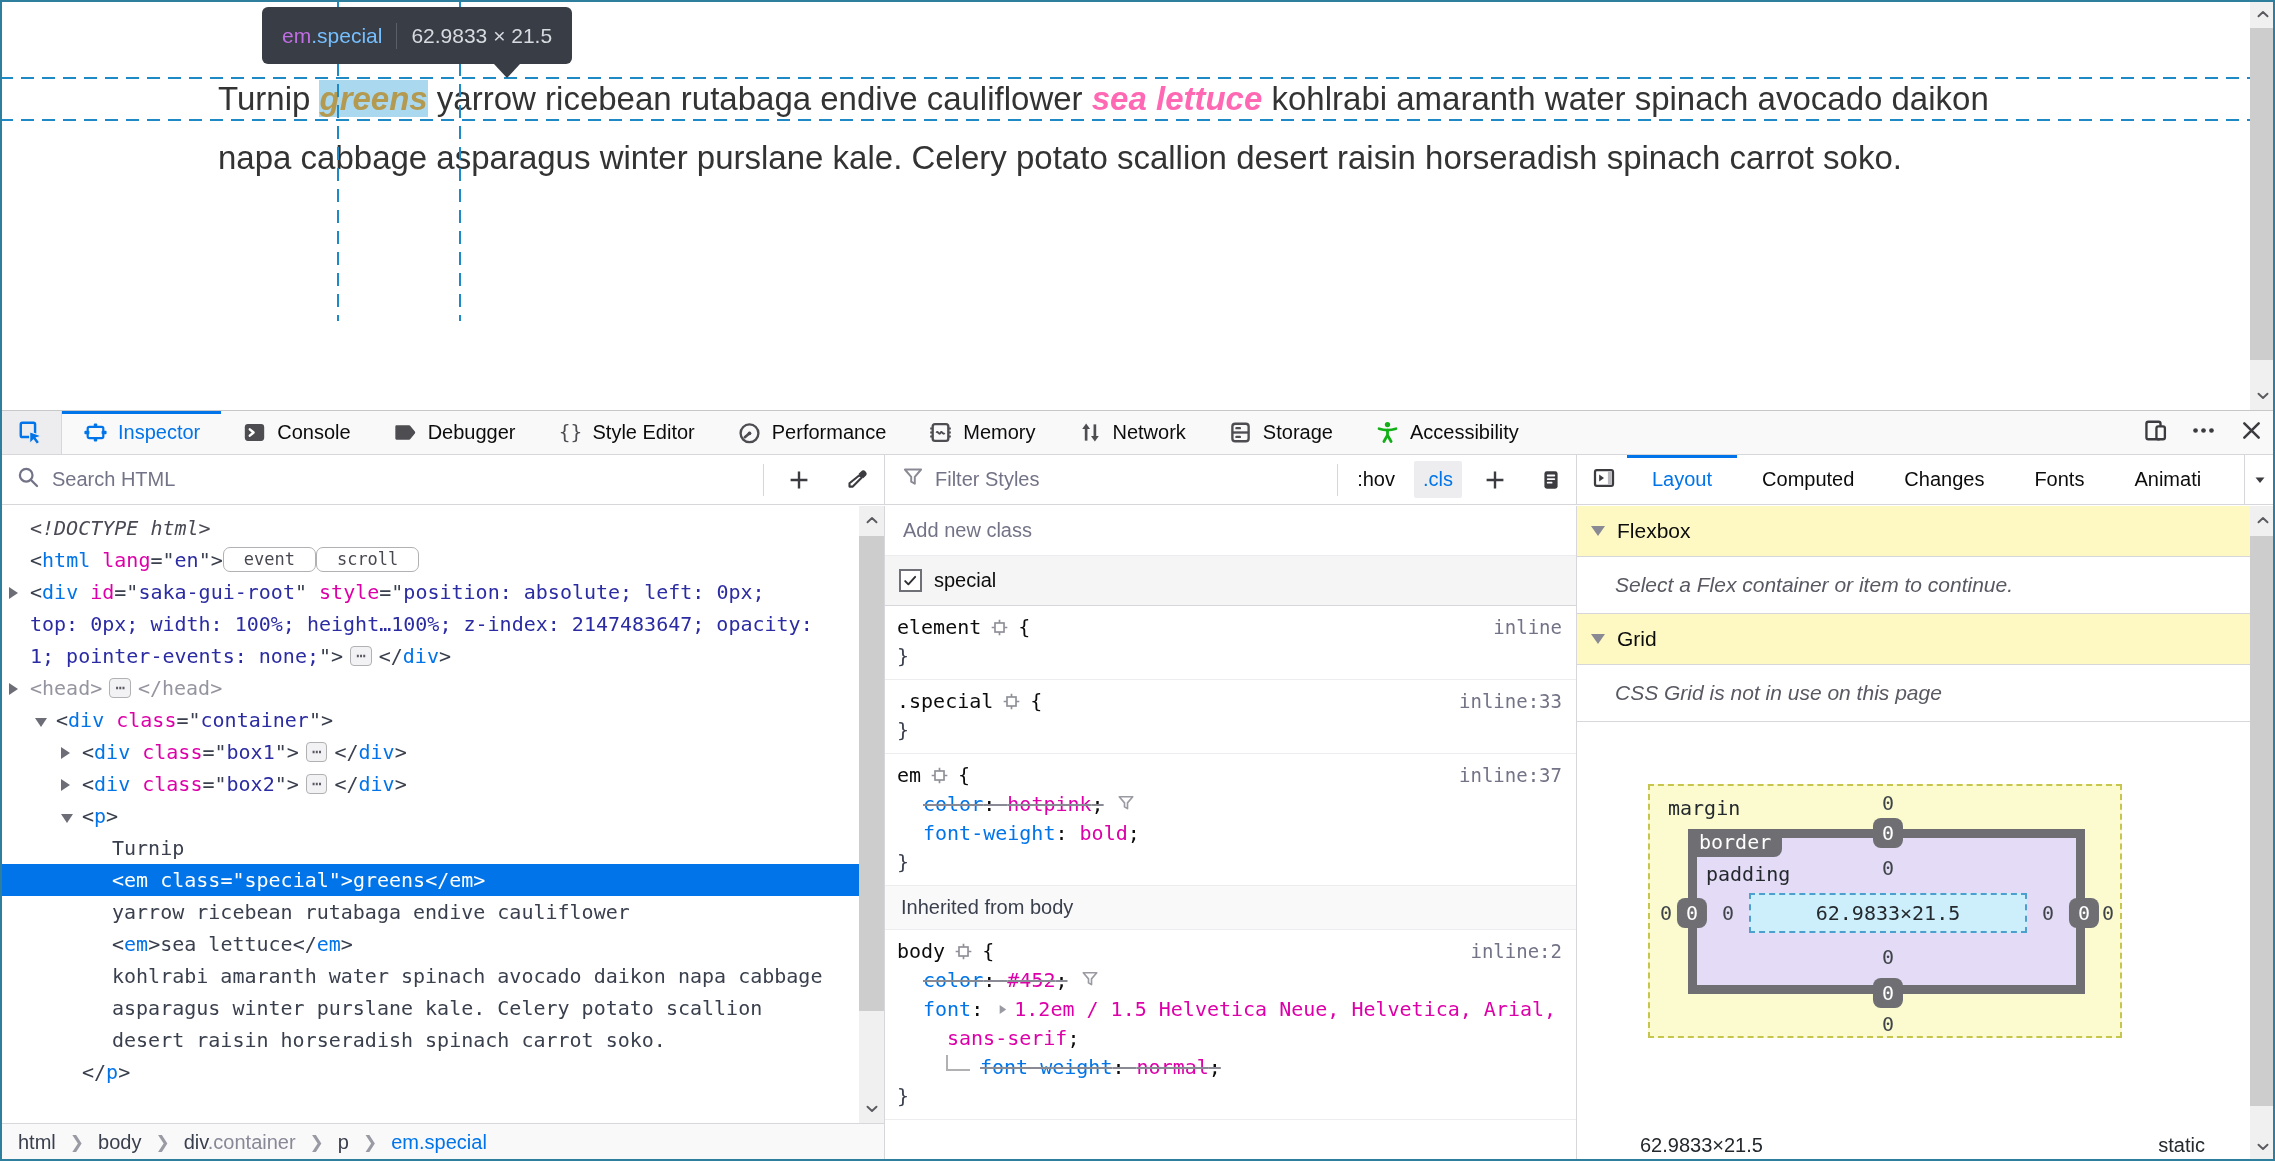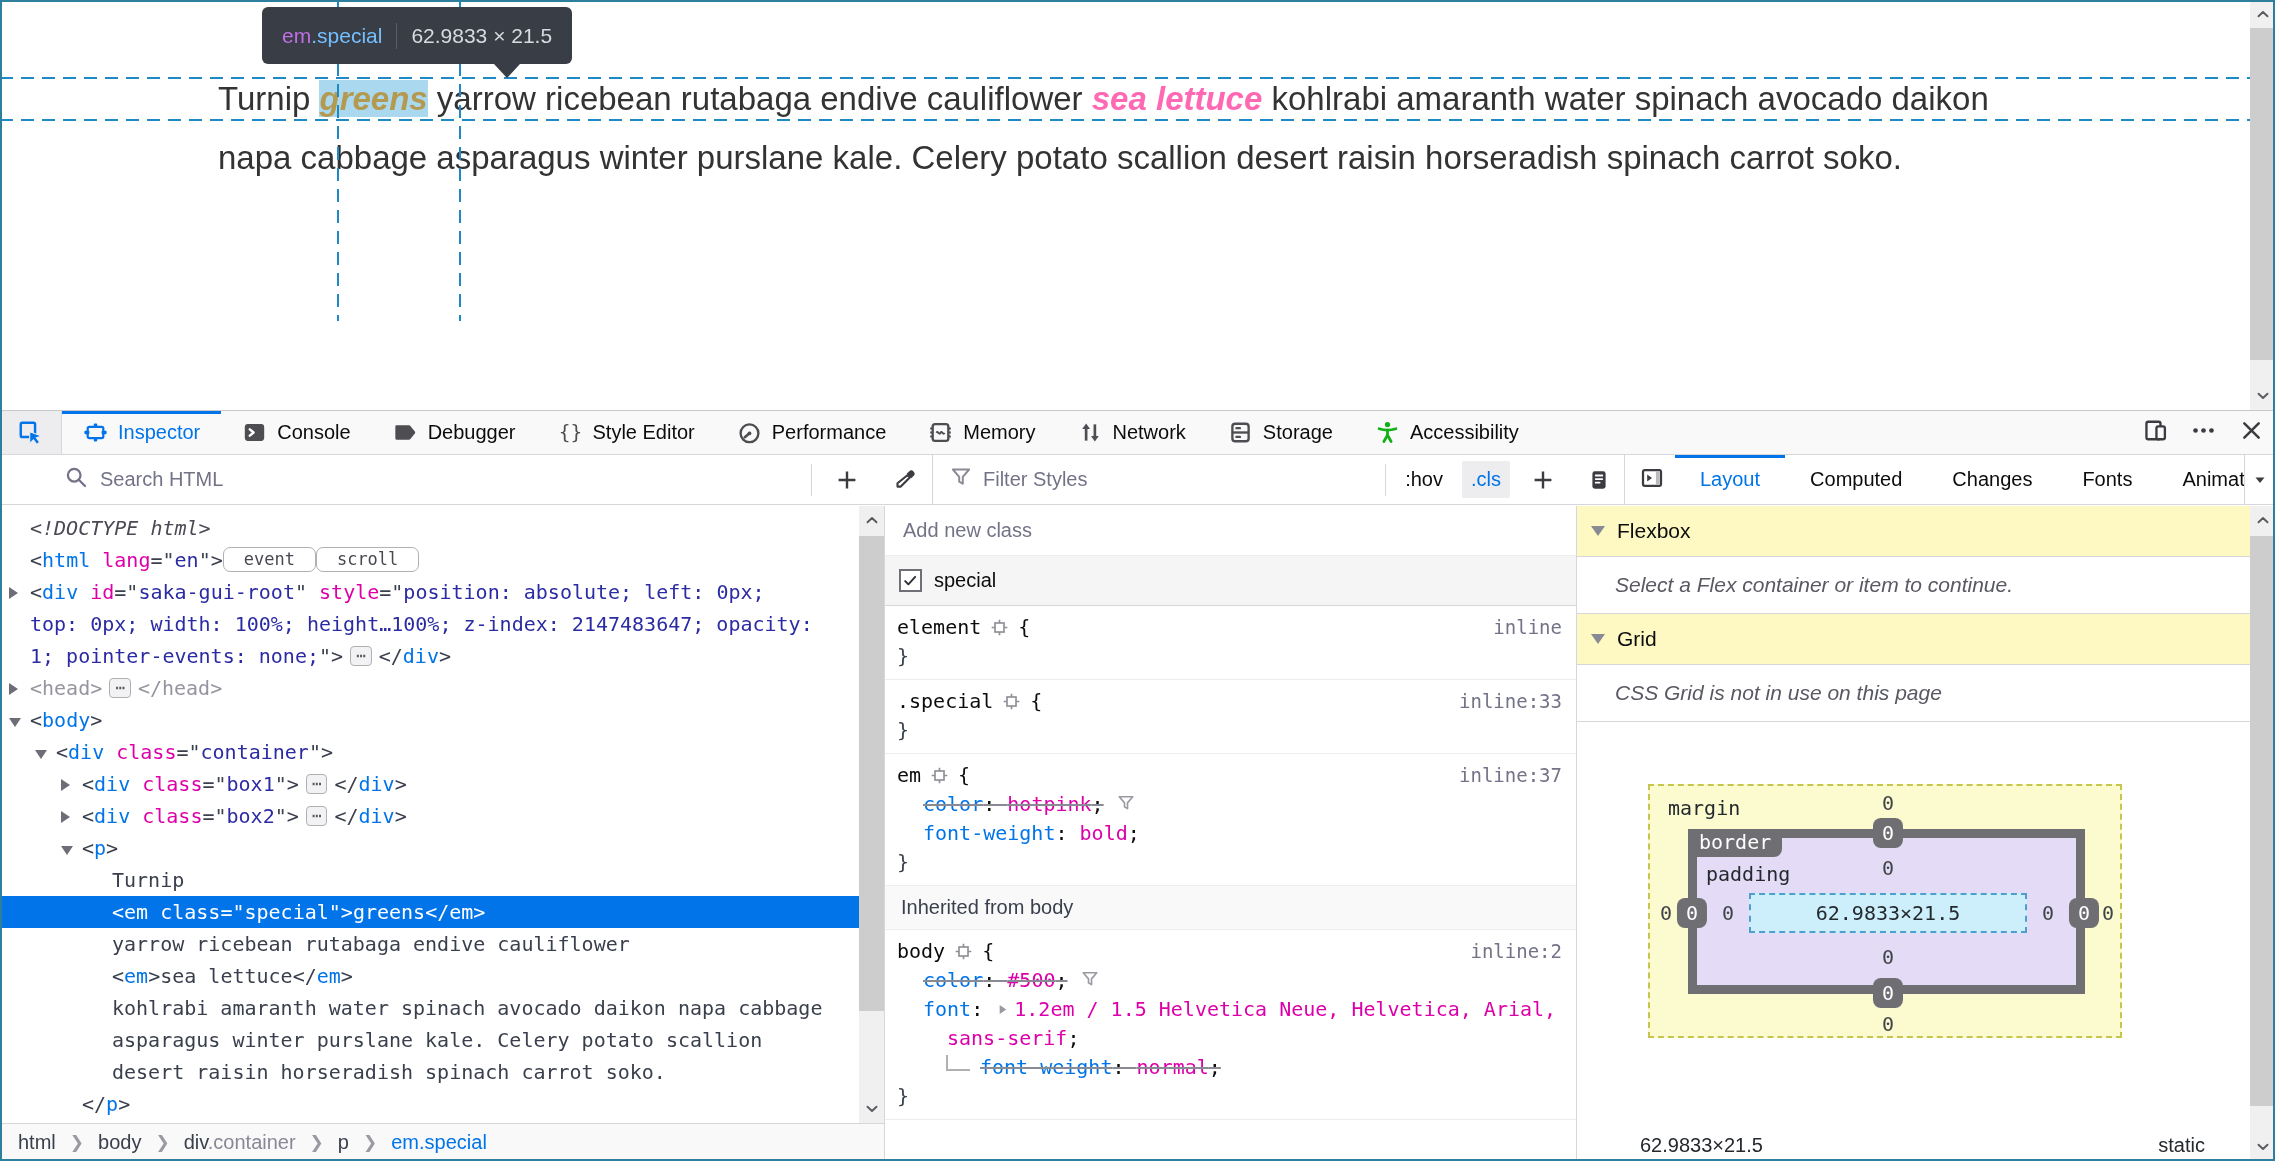--- a/index.html
+++ b/index.html
@@ -46,21 +46,21 @@
   .picker-btn { width:62px; display:flex; align-items:center; justify-content:center;
                 background:#ededf0; border-right:1px solid #d7d7db; }
   .tabs { display:flex; align-items:stretch; }
   .tab { position:relative; display:flex; align-items:center; gap:10px; padding:12px 21px; font-size:20px; color:#0c0c0d; }
   .tab.active { color:#0074e8; }
   .tab.active::before { content:""; position:absolute; top:0; left:0; right:0; height:3px; background:#0074e8; }
   .tab-icon { display:flex; align-items:center; }
   .tb-spacer { flex:1; }
   .win-btn { width:48px; display:flex; align-items:center; justify-content:center; }
 
-  .headers { height:50px; display:flex; border-bottom:1px solid #d7d7db; background:#fff;padding-left:48px; }
+  .headers { height:50px; display:flex; border-bottom:1px solid #d7d7db; background:#fff; }
   .hdr-left { width:885px; border-right:1px solid #d7d7db; display:flex; align-items:center; padding-left:16px; gap:12px; }
   .search-input { border:none; outline:none; flex:1; font-size:20px; color:#393f4c; font-family:"Liberation Sans",sans-serif; background:transparent; }
   .search-input::placeholder { color:#737387; }
   .hdr-sep { width:1px; height:32px; background:#d7d7db; }
   .icon-btn { width:46px; height:46px; display:flex; align-items:center; justify-content:center; }
   .hdr-mid { width:692px; border-right:1px solid #d7d7db; display:flex; align-items:center; padding-left:16px; gap:10px; }
   .pill { font-size:20px; padding:7px 9px; color:#0c0c0d; border-radius:2px; }
   .pill.active { background:#ededf0; color:#0074e8; }
   .hdr-right { flex:1; display:flex; align-items:stretch; position:relative; overflow:hidden; }
   .side-tab { position:relative; display:flex; align-items:center; padding:0 25px; font-size:20px; color:#0c0c0d; white-space:nowrap; }
@@ -371,21 +371,20 @@
   <div class="content">
 
     <div class="col-markup">
       <div class="tree" id="tree">
           <div class="tree-line" style="padding-left: 30px;"><span class="doctype">&lt;!DOCTYPE html&gt;</span></div>
           <div class="tree-line" style="padding-left: 30px;"><span class="pt">&lt;</span><span class="tg">html</span><span class="pt"> </span><span class="at">lang</span><span class="pt">="</span><span class="vl">en</span><span class="pt">"&gt;</span><span class="ws-badge">event</span><span class="ws-badge">scroll</span></div>
           <div class="tree-line" style="padding-left: 30px;"><span class="tri tri-right" style="left: 9px;"></span><span class="pt">&lt;</span><span class="tg">div</span><span class="pt"> </span><span class="at">id</span><span class="pt">="</span><span class="vl">saka-gui-root</span><span class="pt">" </span><span class="at">style</span><span class="pt">="</span><span class="vl">position: absolute; left: 0px;</span></div>
           <div class="tree-line" style="padding-left: 30px;"><span class="vl">top: 0px; width: 100%; height…100%; z-index: 2147483647; opacity:</span></div>
           <div class="tree-line" style="padding-left: 30px;"><span class="vl">1; pointer-events: none;</span><span class="pt">"&gt;</span><span class="dots">⋯</span><span class="pt">&lt;/</span><span class="tg">div</span><span class="pt">&gt;</span></div>
           <div class="tree-line" style="padding-left: 30px;"><span class="tri tri-right" style="left: 9px;"></span><span class="dm">&lt;head&gt;</span><span class="dots">⋯</span><span class="dm">&lt;/head&gt;</span></div>
-          <div class="tree-line" style="padding-left: 30px;"><span class="tri tri-down" style="left: 9px;"></span><span class="pt">&lt;</span><span class="tg">body</span><span class="pt">&gt;</span></div>
           <div class="tree-line" style="padding-left: 56px;"><span class="tri tri-down" style="left: 35px;"></span><span class="pt">&lt;</span><span class="tg">div</span><span class="pt"> </span><span class="at">class</span><span class="pt">="</span><span class="vl">container</span><span class="pt">"&gt;</span></div>
           <div class="tree-line" style="padding-left: 82px;"><span class="tri tri-right" style="left: 61px;"></span><span class="pt">&lt;</span><span class="tg">div</span><span class="pt"> </span><span class="at">class</span><span class="pt">="</span><span class="vl">box1</span><span class="pt">"&gt;</span><span class="dots">⋯</span><span class="pt">&lt;/</span><span class="tg">div</span><span class="pt">&gt;</span></div>
           <div class="tree-line" style="padding-left: 82px;"><span class="tri tri-right" style="left: 61px;"></span><span class="pt">&lt;</span><span class="tg">div</span><span class="pt"> </span><span class="at">class</span><span class="pt">="</span><span class="vl">box2</span><span class="pt">"&gt;</span><span class="dots">⋯</span><span class="pt">&lt;/</span><span class="tg">div</span><span class="pt">&gt;</span></div>
           <div class="tree-line" style="padding-left: 82px;"><span class="tri tri-down" style="left: 61px;"></span><span class="pt">&lt;</span><span class="tg">p</span><span class="pt">&gt;</span></div>
           <div class="tree-line" style="padding-left: 112px;"><span class="tx">Turnip</span></div>
           <div class="tree-line selected" style="padding-left: 112px;"><span class="pt">&lt;</span><span class="tg">em</span><span class="pt"> </span><span class="at">class</span><span class="pt">="</span><span class="vl">special</span><span class="pt">"&gt;</span><span class="tx">greens</span><span class="pt">&lt;/</span><span class="tg">em</span><span class="pt">&gt;</span></div>
           <div class="tree-line" style="padding-left: 112px;"><span class="tx">yarrow ricebean rutabaga endive cauliflower</span></div>
           <div class="tree-line" style="padding-left: 112px;"><span class="pt">&lt;</span><span class="tg">em</span><span class="pt">&gt;</span><span class="tx">sea lettuce</span><span class="pt">&lt;/</span><span class="tg">em</span><span class="pt">&gt;</span></div>
           <div class="tree-line" style="padding-left: 112px;"><span class="tx">kohlrabi amaranth water spinach avocado daikon napa cabbage</span></div>
           <div class="tree-line" style="padding-left: 112px;"><span class="tx">asparagus winter purslane kale. Celery potato scallion</span></div>
@@ -487,21 +486,21 @@
               <span class="sel">body</span>
               <span class="target-icon">
                 <svg width="19" height="19" viewBox="0 0 16 16">
                   <rect x="4.2" y="4.2" width="7.6" height="7.6" fill="none" stroke="#8f8f98" stroke-width="1.4"></rect>
                   <path d="M8 1.4v2.8M8 11.8v2.8M1.4 8h2.8M11.8 8h2.8" stroke="#8f8f98" stroke-width="1.4"></path>
                 </svg>
               </span>
               <span class="pp">{</span>
               <span class="loc">inline:2</span>
             </div>
-            <div class="decl struck"><span class="pname">color</span><span class="pp">: </span><span class="pval">#500</span><span class="pp">;</span><span class="funnel-btn">
+            <div class="decl struck"><span class="pname">color</span><span class="pp">: </span><span class="pval">#452</span><span class="pp">;</span><span class="funnel-btn">
                 <svg width="20" height="20" viewBox="0 0 16 16">
                   <path d="M2.6 3h10.8l-4.2 4.9v4.6l-2.4-1.4V7.9z" fill="none" stroke="#9a9aa2" stroke-width="1.3" stroke-linejoin="round"></path>
                 </svg>
               </span></div>
             <div class="decl wrap"><span class="pname">font</span><span class="pp">: </span><span class="expander">
                 <svg width="15" height="15" viewBox="0 0 16 16">
                   <path d="M5 3.2l7 4.8-7 4.8z" fill="#9a9aa2"></path>
                 </svg>
               </span><span class="pval">1.2em / 1.5 Helvetica Neue, Helvetica, Arial, sans-serif</span><span class="pp">;</span></div>
             <div class="sub-decl">

